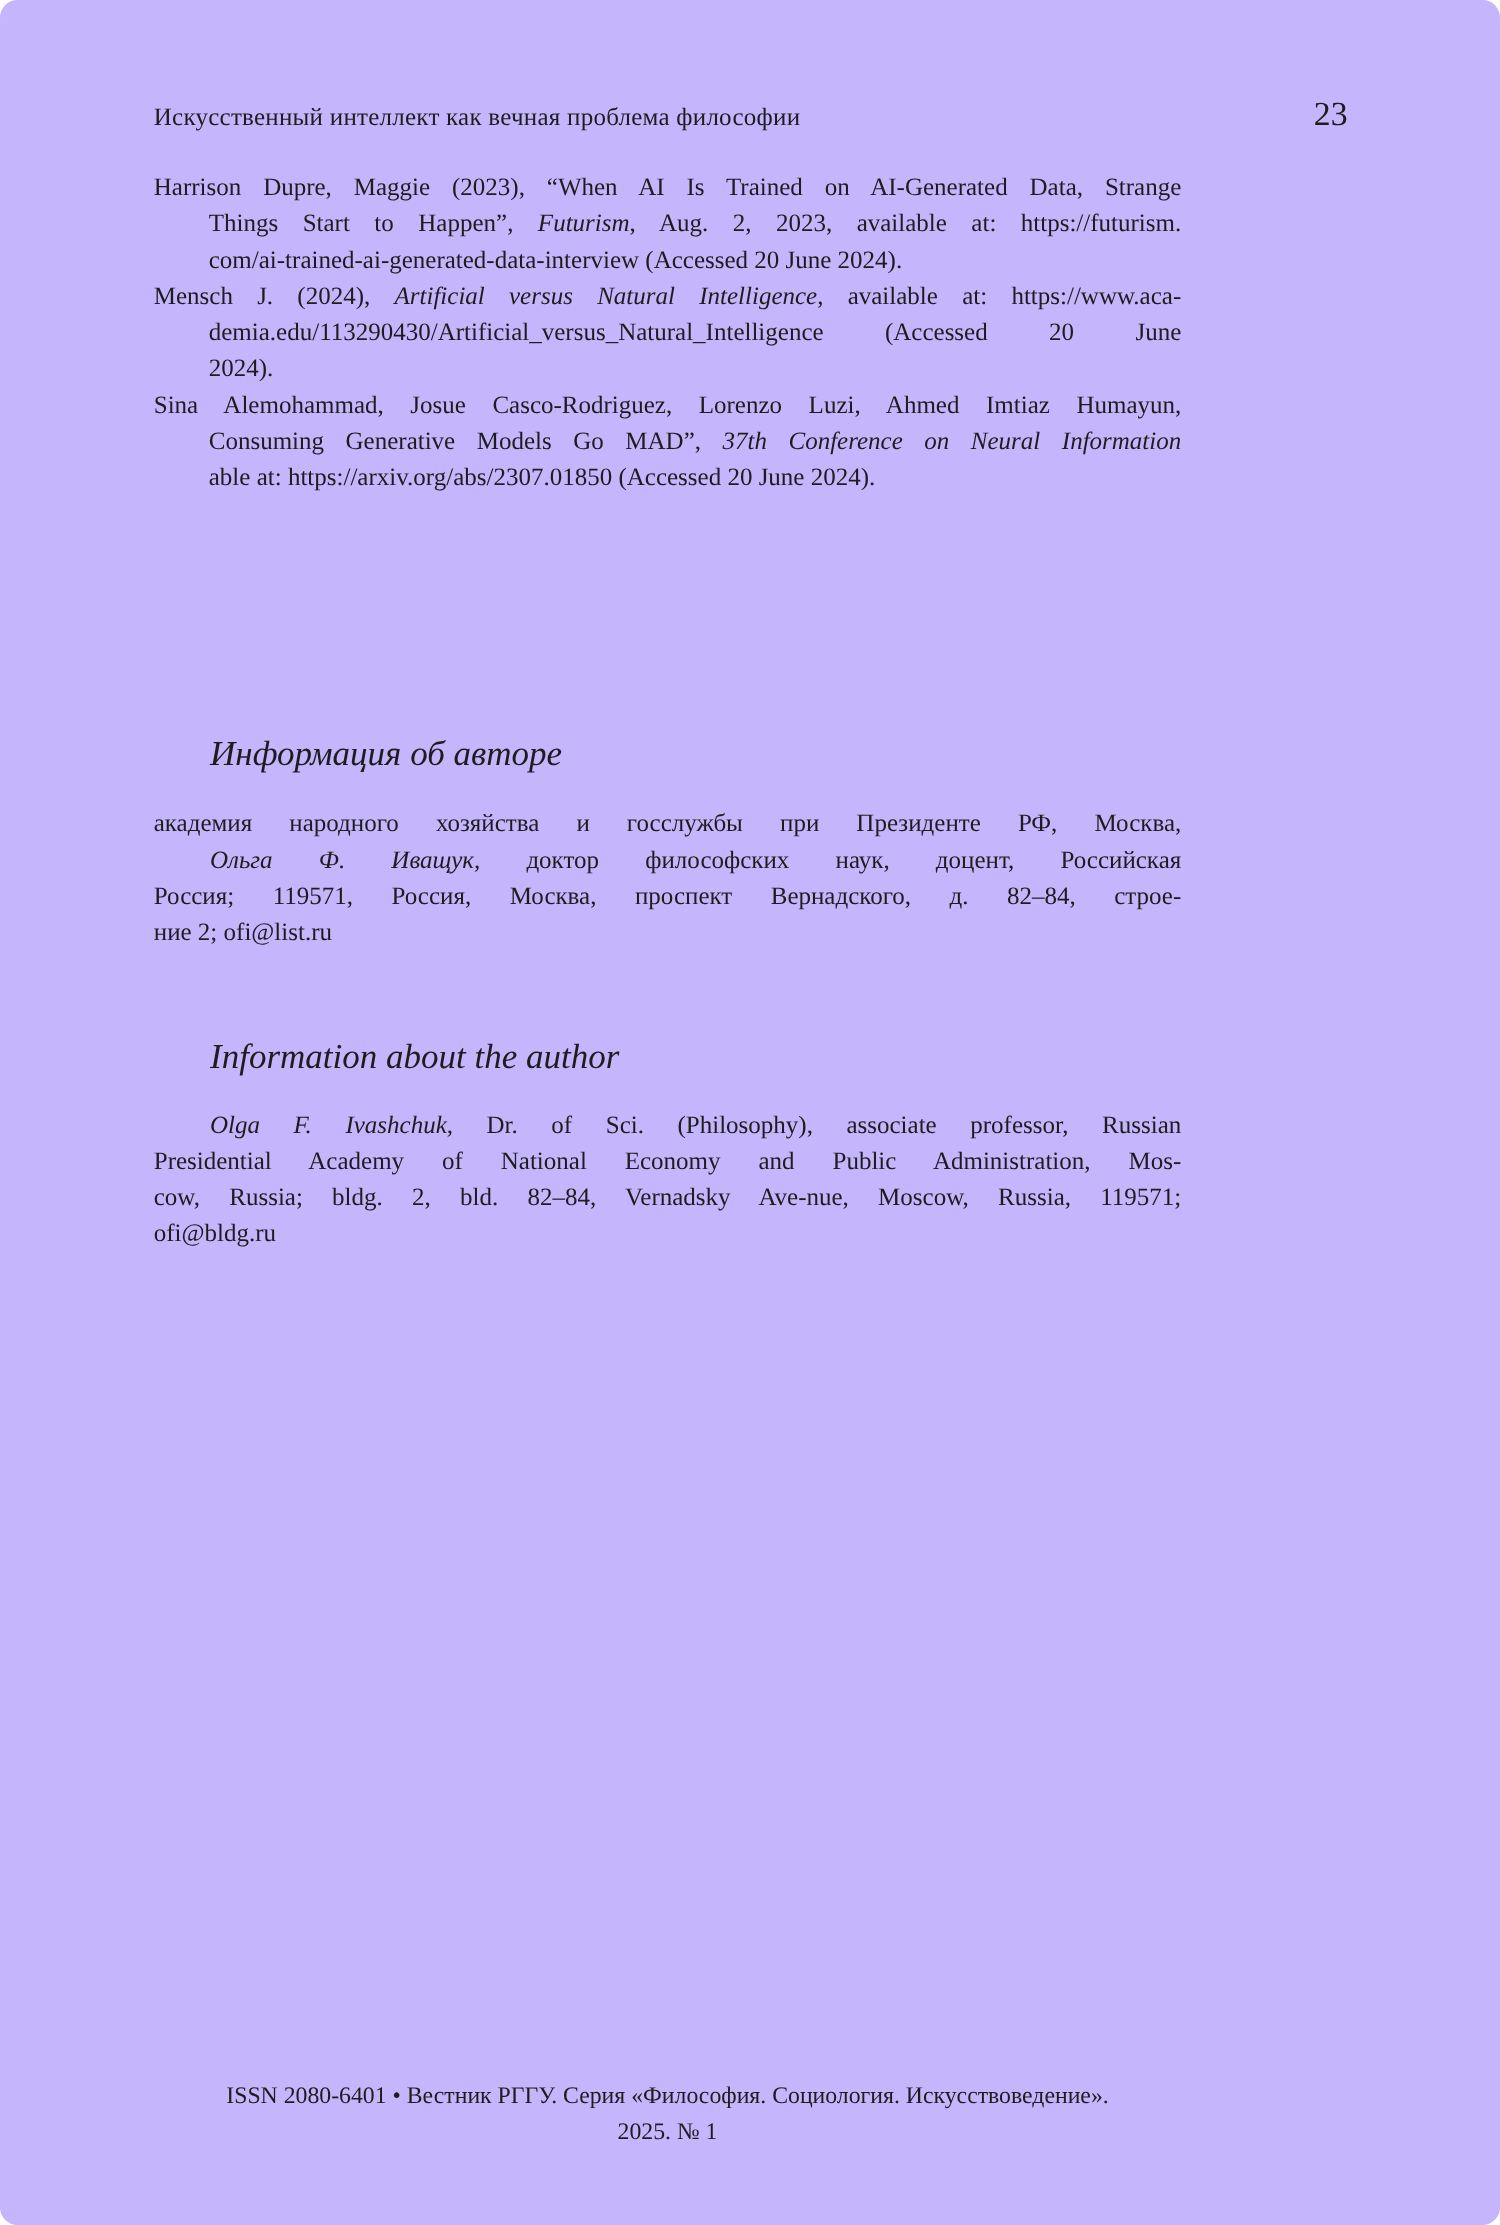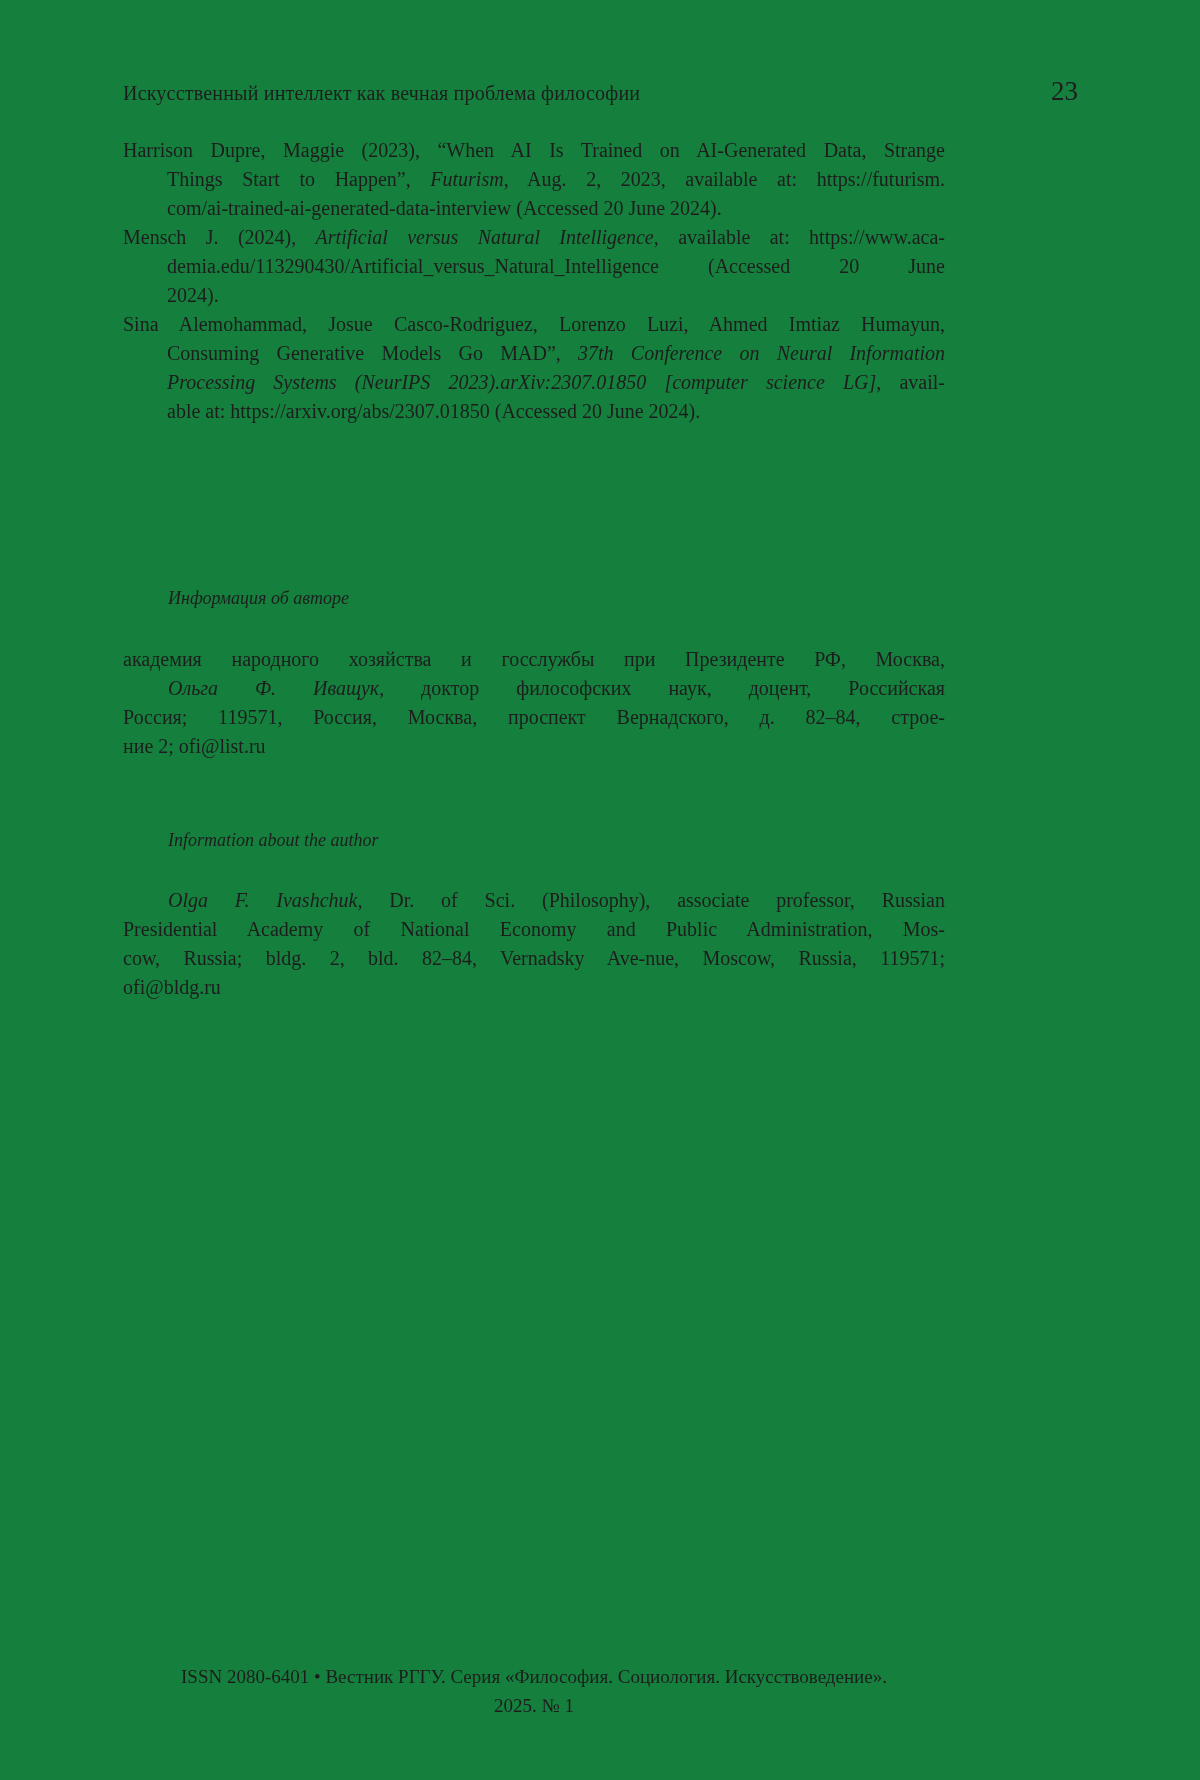--- a/index.html
+++ b/index.html
@@ -5,24 +5,25 @@
   html, body {
     margin: 0;
     padding: 0;
     background: #ffffff;
   }
   .page {
     position: relative;
     width: 1200px;
     height: 1780px;
     margin: 0 auto;
-    background: #15803d;
+    background: #c4b5fd;
     color: #1d1d1d;
     font-family: "Liberation Serif", "DejaVu Serif", serif;
     overflow: hidden;
+    border-radius: 14px;
   }
 
   
   .running-head {
     position: absolute;
     top: 76px;
     left: 123px;
     width: 955px;
     display: flex;
     justify-content: space-between;
@@ -59,21 +60,21 @@
     top: 136px;
     left: 123px;
     width: 822px;
   }
 
   
   .sec-heading {
     position: absolute;
     left: 168px;
     margin: 0;
-    font-size: 18px;
+    font-size: 28px;
     font-weight: normal;
     font-style: italic;
   }
   .pos-ru-head { top: 588px; }
   .pos-en-head { top: 830px; }
 
   
   .para {
     position: absolute;
     left: 123px;
@@ -112,21 +113,20 @@
         <div class="jline noj ind"><span>com/ai-trained-ai-generated-data-interview (Accessed 20 June 2024).</span></div>
       </div>
     <div class="ref-item">
         <div class="jline"><span>Mensch J. (2024), </span><em>Artificial versus Natural Intelligence</em><span>, available at: https://www.aca-</span></div>
         <div class="jline ind"><span>demia.edu/113290430/Artificial_versus_Natural_Intelligence (Accessed 20 June</span></div>
         <div class="jline noj ind"><span>2024).</span></div>
       </div>
     <div class="ref-item">
         <div class="jline"><span>Sina Alemohammad, Josue Casco-Rodriguez, Lorenzo Luzi, Ahmed Imtiaz Humayun,</span></div>
         <div class="jline ind"><span>Consuming Generative Models Go MAD”, </span><em>37th Conference on Neural Information</em></div>
-        <div class="jline ind"><em>Processing Systems (NeurIPS 2023).arXiv:2307.01850 [computer science LG]</em><span>, avail-</span></div>
         <div class="jline noj ind"><span>able at: https://arxiv.org/abs/2307.01850 (Accessed 20 June 2024).</span></div>
       </div>
   </div>
 
   <h2 class="sec-heading pos-ru-head">Информация об авторе</h2>
 
   <div class="para pos-ru-para">
       <div class="jline"><span>академия народного хозяйства и госслужбы при Президенте РФ, Москва,</span></div>
       <div class="jline first"><em>Ольга Ф. Иващук,</em><span> доктор философских наук, доцент, Российская</span></div>
       <div class="jline"><span>Россия; 119571, Россия, Москва, проспект Вернадского, д. 82–84, строе-</span></div>

